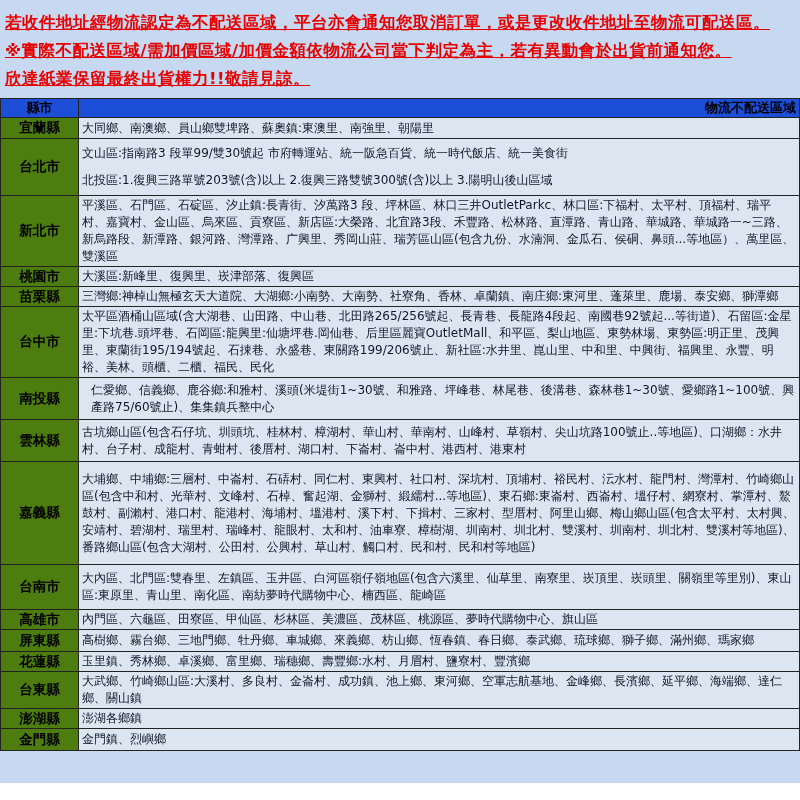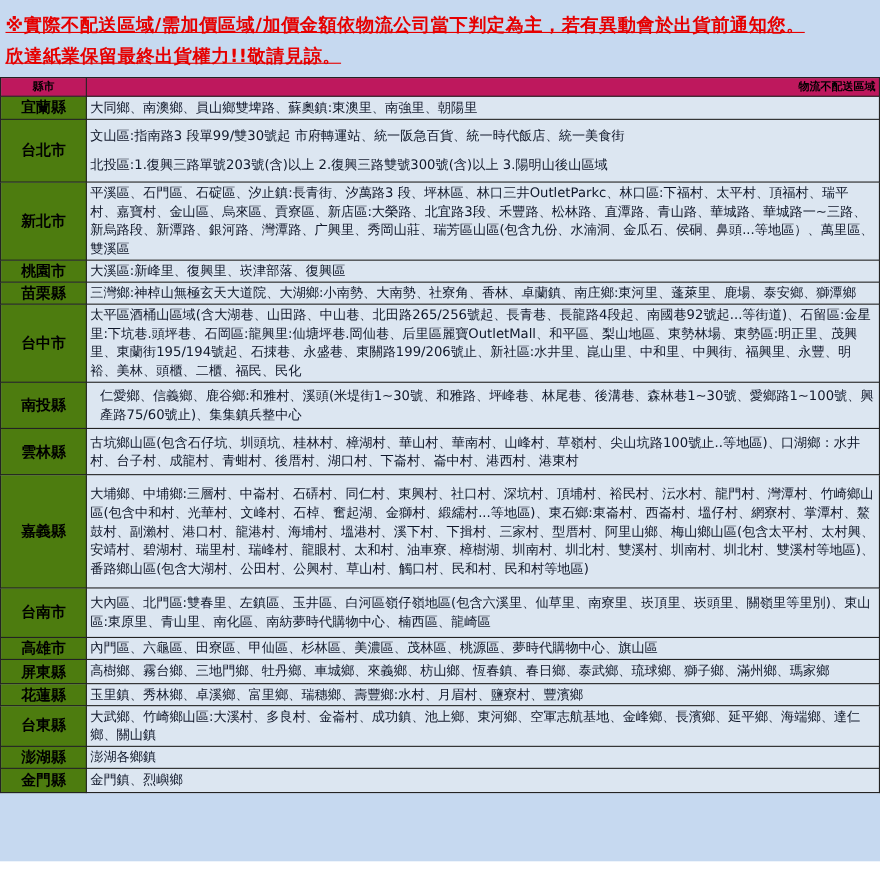--- a/index.html
+++ b/index.html
@@ -19,21 +19,21 @@
   }
   table.delivery{
     border-collapse:collapse;width:800px;table-layout:fixed;
     background:#dce6f1;
   }
   table.delivery col.c-county{width:78px;}
   table.delivery th,table.delivery td{
     border:1px solid #232323;box-sizing:border-box;
   }
   thead th{
-    background:#be185d;color:#000;font-size:10px;font-weight:bold;
+    background:#1d4ed8;color:#000;font-size:13px;font-weight:bold;
     height:17px;padding:0 3px;border-top:2px solid #000;border-bottom:2px solid #000;
   }
   th.h-county{text-align:center;}
   th.h-areas{text-align:right;}
   td.county{
     background:#4d7c0f;color:#000;font-size:13.5px;font-weight:bold;
     text-align:center;vertical-align:middle;padding:0 1px;
   }
   td.areas{
     background:#dce6f1;color:#0f172a;font-size:12px;line-height:17px;
@@ -41,20 +41,21 @@
     white-space:pre-wrap;word-break:break-all;
   }
   td.areas.tall{line-height:27px;}
 </style>
 </head>
 <body>
 
 <div class="page">
 
   <div class="notice">
+    <div class="notice-line">若收件地址經物流認定為不配送區域，平台亦會通知您取消訂單，或是更改收件地址至物流可配送區。</div>
     <div class="notice-line">※實際不配送區域/需加價區域/加價金額依物流公司當下判定為主，若有異動會於出貨前通知您。</div>
     <div class="notice-line">欣達紙業保留最終出貨權力!!敬請見諒。</div>
   </div>
 
   <table class="delivery">
     <colgroup>
       <col class="c-county">
       <col class="c-areas">
     </colgroup>
     <thead>

